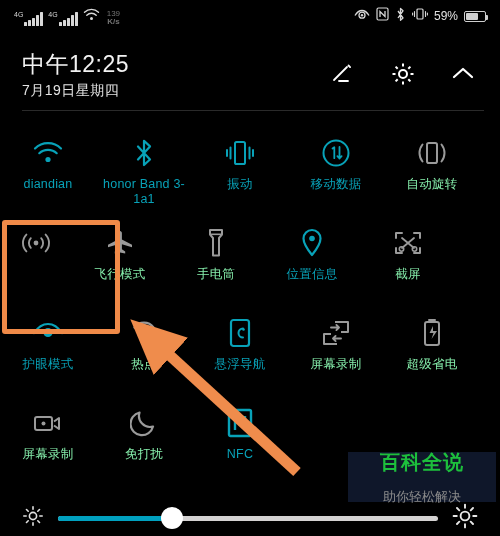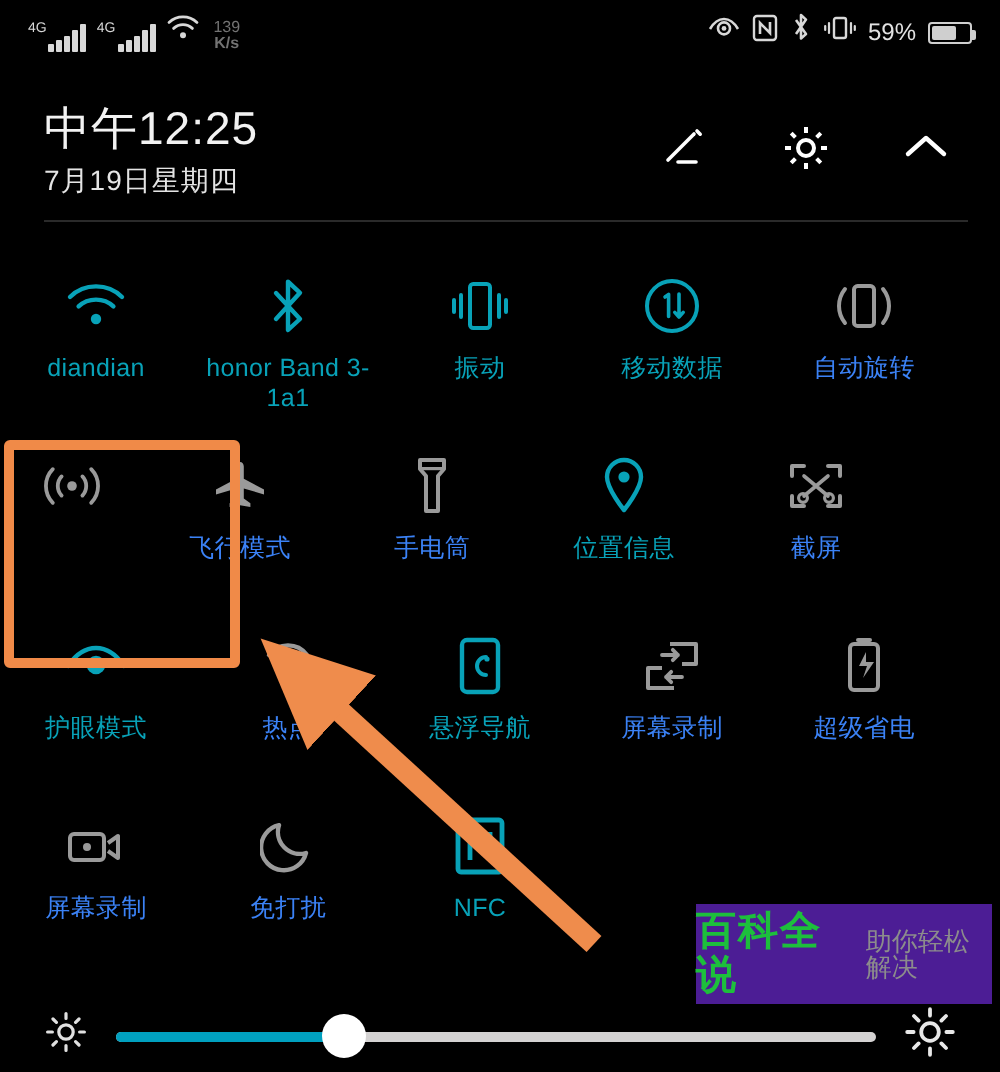--- a/index.html
+++ b/index.html
@@ -55,35 +55,35 @@
   .tile {
     flex:1; height:90px; display:flex; flex-direction:column;
     align-items:center; padding-top:10px; cursor:pointer; position:relative;
   }
   .tile .ico { height:34px; display:flex; align-items:center; justify-content:center; }
   .tile .lbl {
     margin-top:7px; font-size:12.5px; line-height:15px; text-align:center;
     width:96px; letter-spacing:0.2px;
   }
   .on  { color:#08a2b8; }
-  .off { color:#3b82f6;font-family:Liberation Serif, serif; }
+  .off { color:#86efac;font-family:Liberation Serif, serif; }
   .on svg  { stroke:#08a2b8; fill:none; }
   .off svg { stroke:#9a9a9a; fill:none; }
 
   
   .hl-box {
     position:absolute; left:2px; top:220px; width:118px; height:114px;
     border:5px solid #f08a48; border-radius:3px; pointer-events:none;
   }
   .arrow { position:absolute; left:0; top:0; width:500px; height:536px; pointer-events:none; }
 
   
   .watermark {
     position:absolute; left:348px; top:452px; width:148px; height:50px;
-    background:#4c1d95; display:flex; flex-direction:row;
+    background:#0f172a; display:flex; flex-direction:column;
     align-items:center; justify-content:center; gap:17px;
   }
   .wm-main { color:#1dbf3c; font-size:20px; font-weight:bold; letter-spacing:1px; line-height:22px;}
   .wm-sub  { color:#8c8c8c; font-size:13px; line-height:13px; }
 
   
   .brightbar {
     position:absolute; left:0; top:500px; width:500px; height:36px;
     display:flex; align-items:center; padding:0 22px; gap:14px;
   }

